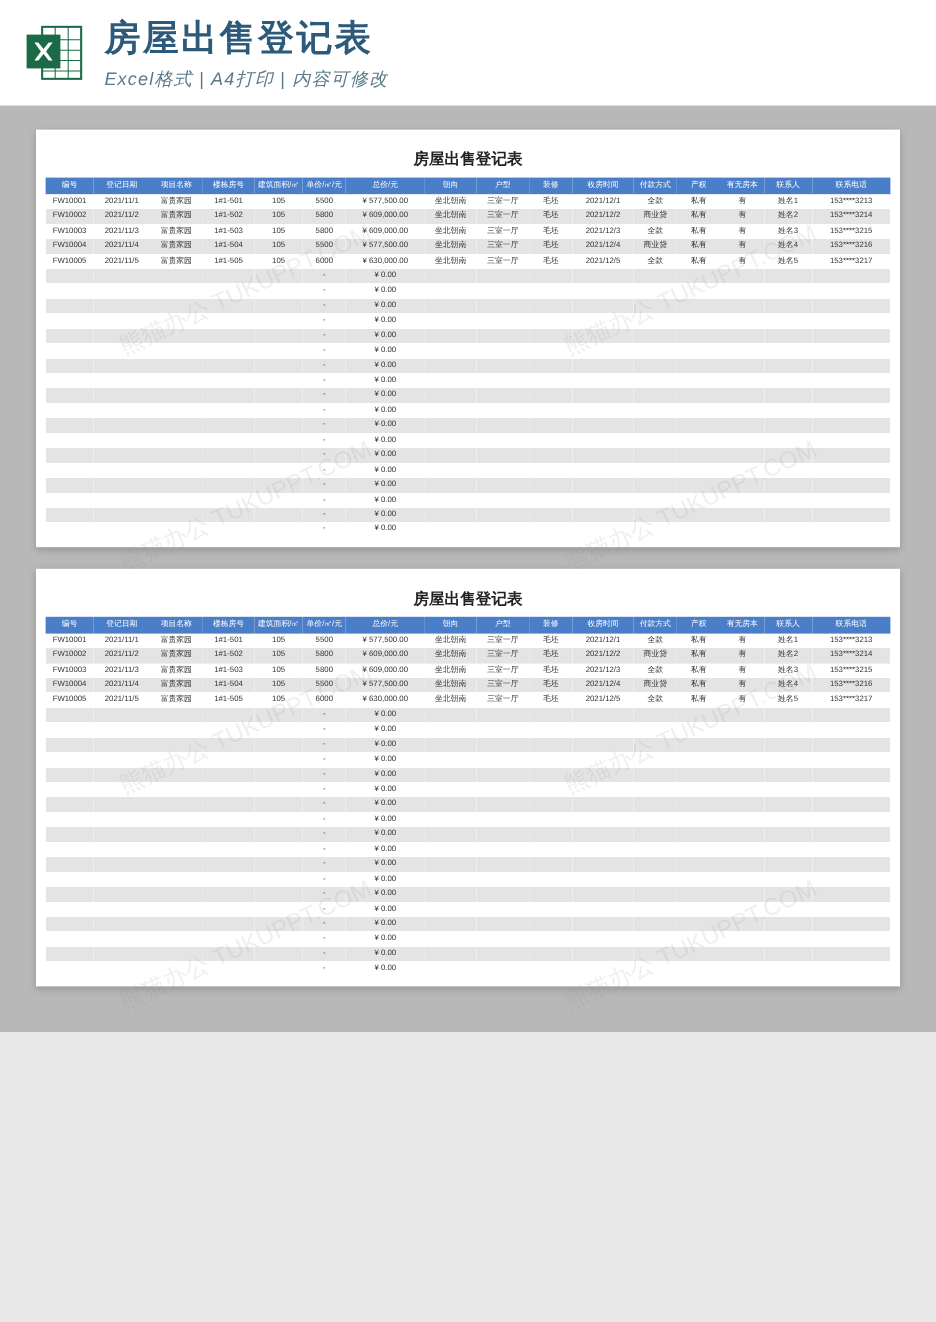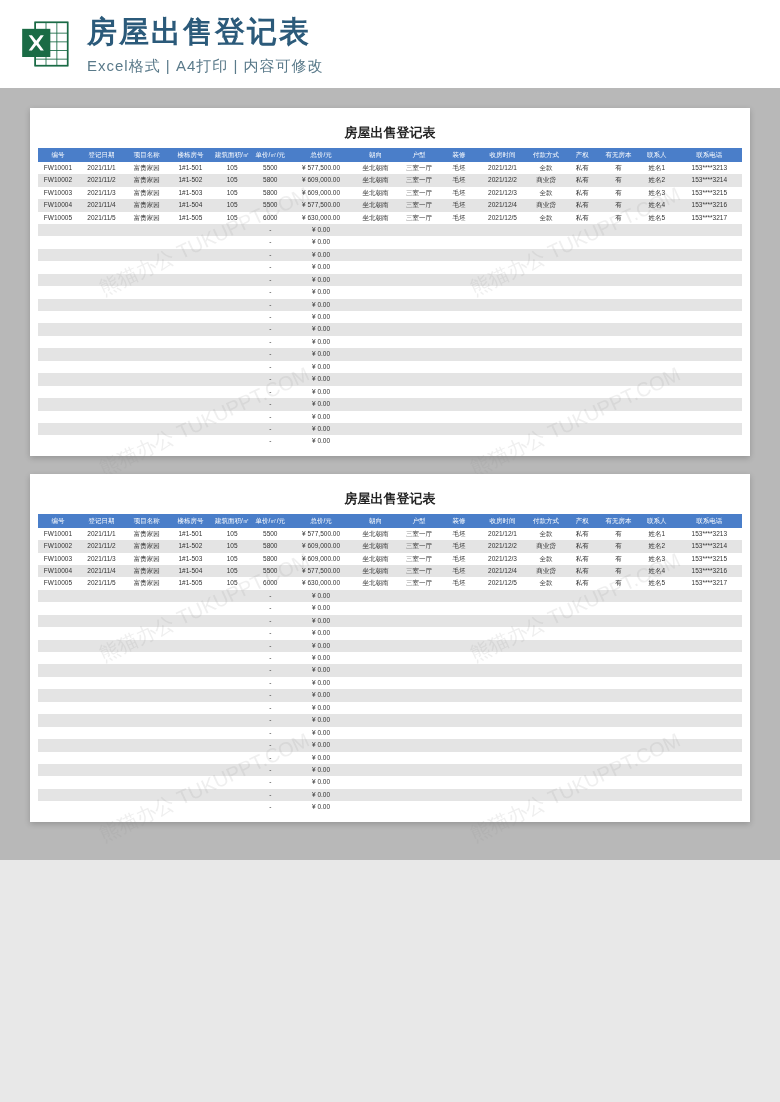--- a/index.html
+++ b/index.html
@@ -27,20 +27,21 @@
   font-size: 30px;
   font-weight: bold;
   color: #2b5a7a;
   letter-spacing: 2px;
 }
 .header-sub {
   font-size: 15px;
   color: #5a7a8a;
   margin-top: 4px;
   letter-spacing: 1px;
+  font-style: italic;
 }
 .page-container {
   background: #b8b8b8;
   padding: 20px 30px;
 }
 .sheet {
   background: #fff;
   width: 100%;
   box-shadow: 0 2px 6px rgba(0,0,0,0.2);
   padding: 12px 8px 8px 8px;

